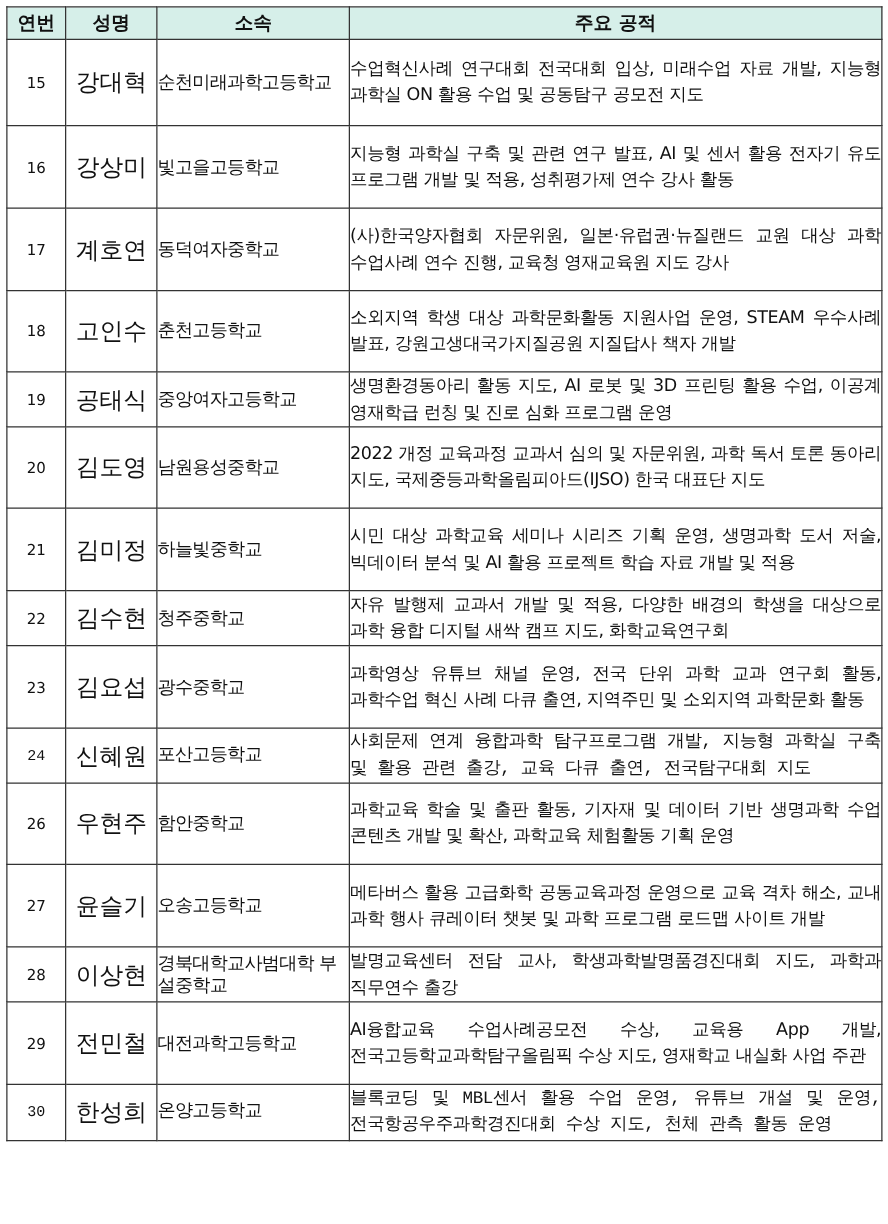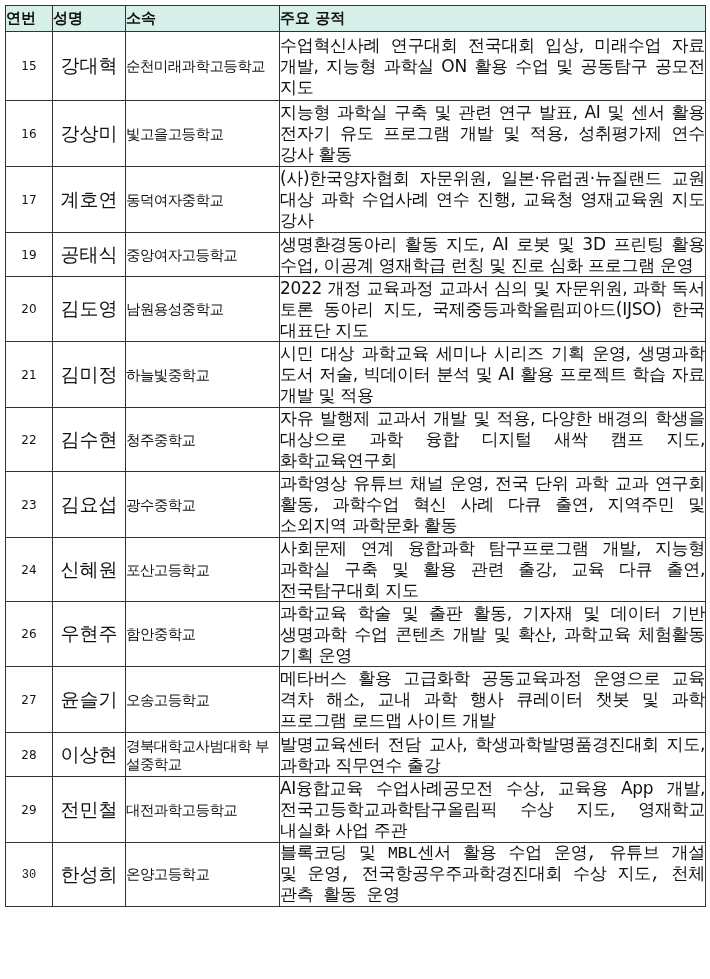--- a/index.html
+++ b/index.html
@@ -12,27 +12,27 @@
     table.main th, table.main td {
       border: 1px solid #333;
       padding: 0;
       vertical-align: middle;
     }
     table.main th {
       background: #d6efe9;
       font-weight: bold;
       font-size: 15px;
       height: 25px;
-      text-align: left;
+      text-align: center;
     }
     td.no { text-align: center; font-size: 12px; }
     td.name { text-align: center; font-size: 19px; }
     td.aff { font-size: 14.5px; line-height: 18px; letter-spacing: -0.6px; }
     td.ach {
-      font-size: 17px; line-height: 21px;
+      font-size: 14px; line-height: 21px;
       padding: 2px 4px 2px 5px;
       text-align: justify;
       letter-spacing: -0.3px;
       word-break: keep-all;
     }
     col.c1 { width: 47px; }
     col.c2 { width: 73px; }
     col.c3 { width: 154px; }
     col.c4 { width: 426px; }
   </style>
@@ -66,20 +66,26 @@
         <td class="name">강상미</td>
         <td class="aff">빛고을고등학교</td>
         <td class="ach">지능형 과학실 구축 및 관련 연구 발표, AI 및 센서 활용 전자기 유도 프로그램 개발 및 적용, 성취평가제 연수 강사 활동</td>
       </tr>
       <tr style="height: 66px;">
         <td class="no">17</td>
         <td class="name">계호연</td>
         <td class="aff">동덕여자중학교</td>
         <td class="ach">(사)한국양자협회 자문위원, 일본·유럽권·뉴질랜드 교원 대상 과학 수업사례 연수 진행, 교육청 영재교육원 지도 강사</td>
       </tr>
+      <tr style="height: 65px;">
+        <td class="no">18</td>
+        <td class="name">고인수</td>
+        <td class="aff">춘천고등학교</td>
+        <td class="ach">소외지역 학생 대상 과학문화활동 지원사업 운영, STEAM 우수사례 발표, 강원고생대국가지질공원 지질답사 책자 개발</td>
+      </tr>
       <tr style="height: 44px;">
         <td class="no">19</td>
         <td class="name">공태식</td>
         <td class="aff">중앙여자고등학교</td>
         <td class="ach">생명환경동아리 활동 지도, AI 로봇 및 3D 프린팅 활용 수업, 이공계 영재학급 런칭 및 진로 심화 프로그램 운영</td>
       </tr>
       <tr style="height: 65px;">
         <td class="no">20</td>
         <td class="name">김도영</td>
         <td class="aff">남원용성중학교</td>
@@ -96,21 +102,21 @@
         <td class="name">김수현</td>
         <td class="aff">청주중학교</td>
         <td class="ach">자유 발행제 교과서 개발 및 적용, 다양한 배경의 학생을 대상으로 과학 융합 디지털 새싹 캠프 지도, 화학교육연구회</td>
       </tr>
       <tr style="height: 66px;">
         <td class="no">23</td>
         <td class="name">김요섭</td>
         <td class="aff">광수중학교</td>
         <td class="ach">과학영상 유튜브 채널 운영, 전국 단위 과학 교과 연구회 활동, 과학수업 혁신 사례 다큐 출연, 지역주민 및 소외지역 과학문화 활동</td>
       </tr>
-      <tr style="height: 44px;">
+      <tr style="height: 44px; font-family: Liberation Mono, monospace;">
         <td class="no">24</td>
         <td class="name">신혜원</td>
         <td class="aff">포산고등학교</td>
         <td class="ach">사회문제 연계 융합과학 탐구프로그램 개발, 지능형 과학실 구축 및 활용 관련 출강, 교육 다큐 출연, 전국탐구대회 지도</td>
       </tr>
       <tr style="height: 65px;">
         <td class="no">26</td>
         <td class="name">우현주</td>
         <td class="aff">함안중학교</td>
         <td class="ach">과학교육 학술 및 출판 활동, 기자재 및 데이터 기반 생명과학 수업 콘텐츠 개발 및 확산, 과학교육 체험활동 기획 운영</td>

